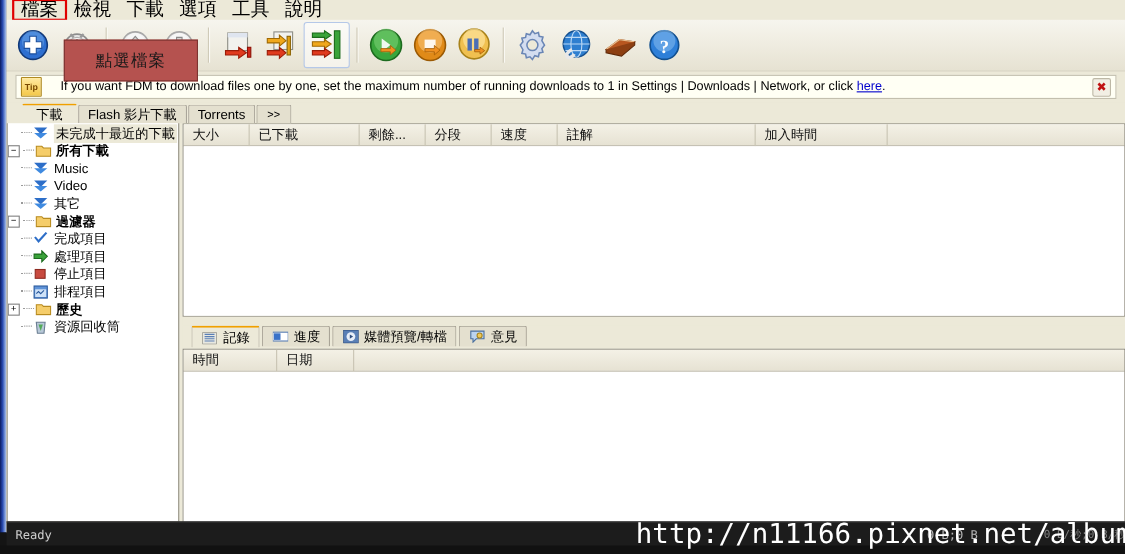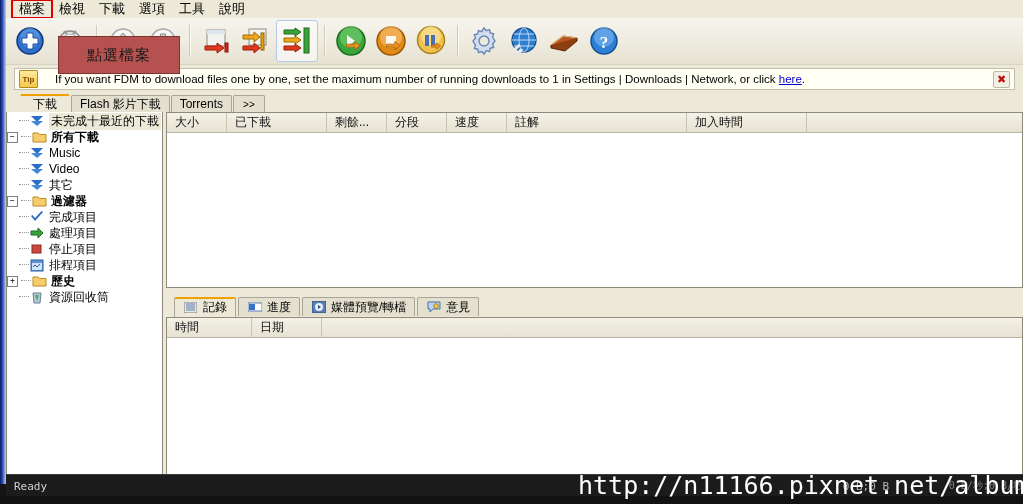--- a/index.html
+++ b/index.html
@@ -7,21 +7,21 @@
     width:1023px;height:504px;overflow:hidden;
     font-family:"Liberation Sans","DejaVu Sans",sans-serif;
     font-size:12px;color:#000;background:#0a1a5e;
     position:relative;
   }
   
   #app{position:absolute;left:6px;top:0;width:1017px;height:484px;background:#ece9d8;}
 
   
   #menubar{height:18px;background:#ece9d8;display:flex;align-items:center;padding-left:6px;}
-  .menu-item{padding:1px 7px 2px 7px;font-size:13px;line-height:15px;white-space:nowrap;cursor:default;}
+  .menu-item{padding:1px 7px 2px 7px;font-size:17px;line-height:15px;white-space:nowrap;cursor:default;}
   .menu-item.highlight{outline:2px solid #e00000;outline-offset:-1px;}
 
   
   #toolbar{height:46px;background:linear-gradient(to bottom,#f6f5ee 0%,#efece0 50%,#e6e2d2 100%);
            display:flex;align-items:center;padding-left:4px;position:relative;border-bottom:1px solid #d8d4c4;}
   .tbtn{width:40px;height:40px;display:flex;align-items:center;justify-content:center;position:relative;}
   .tbtn.selected{border:1px solid #b5c8e8;background:rgba(255,255,255,.55);border-radius:3px;}
   .tsep{width:1px;height:32px;background:#cfcab8;margin:0 6px;box-shadow:1px 0 0 #fbfaf6;}
   .ico{display:block;}
 
@@ -84,21 +84,21 @@
   #rightpane{flex:1;display:flex;flex-direction:column;}
   .listbox{background:#fff;border:1px solid #8e8a7c;box-sizing:border-box;display:flex;flex-direction:column;}
   .hdr{height:20px;background:linear-gradient(to bottom,#f4f1e6,#e6e2d3);display:flex;align-items:center;
        border-bottom:1px solid #b9b4a3;box-sizing:border-box;}
   .hcell{height:20px;display:flex;align-items:center;padding-left:8px;font-size:12px;
          border-right:1px solid #c8c3b2;box-sizing:border-box;white-space:nowrap;color:#111;}
   .rows{flex:1;background:#fff;}
   #midsplit{height:8px;background:#ece9d8;}
 
   
-  #btabs{height:21px;display:flex;align-items:center;padding-left:8px;background:#ece9d8;}
+  #btabs{height:21px;display:flex;align-items:flex-start;padding-left:8px;background:#ece9d8;}
   .btab{height:19px;display:flex;align-items:center;padding:0 8px;font-size:12px;white-space:nowrap;
         border:1px solid #a9a497;border-bottom:none;background:#e4e0cf;border-radius:2px 2px 0 0;
         margin-right:2px;box-sizing:border-box;}
   .btab.active{background:#ece9d8;border-color:#a9a497;border-top:2px solid #f0a000;height:20px;}
   .btab .bi{width:15px;height:13px;margin-right:5px;display:flex;align-items:center;justify-content:center;}
 
   
   #statusbar{position:absolute;left:6px;top:474px;width:1017px;height:22px;background:#1c1c1c;
              border-top:1px solid #3a3a3a;display:flex;align-items:center;color:#cfcfcf;
              font-family:"DejaVu Sans Mono",monospace;font-size:11px;}

